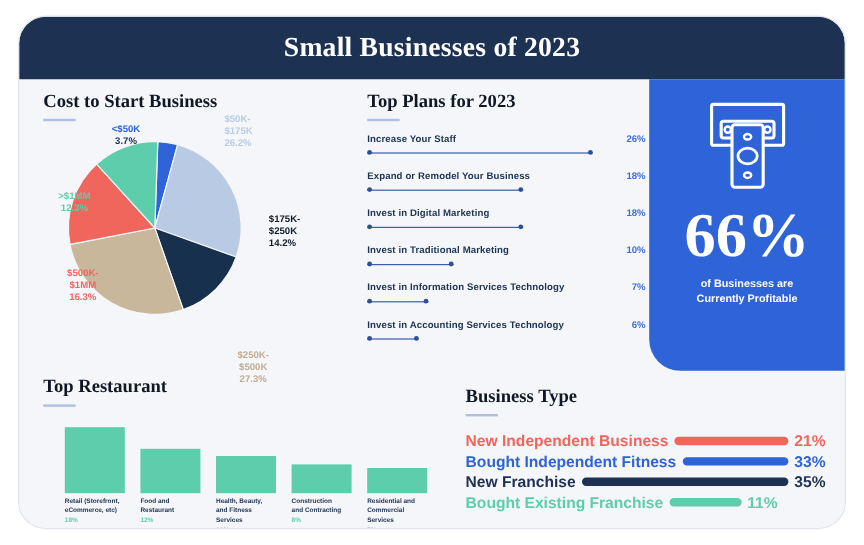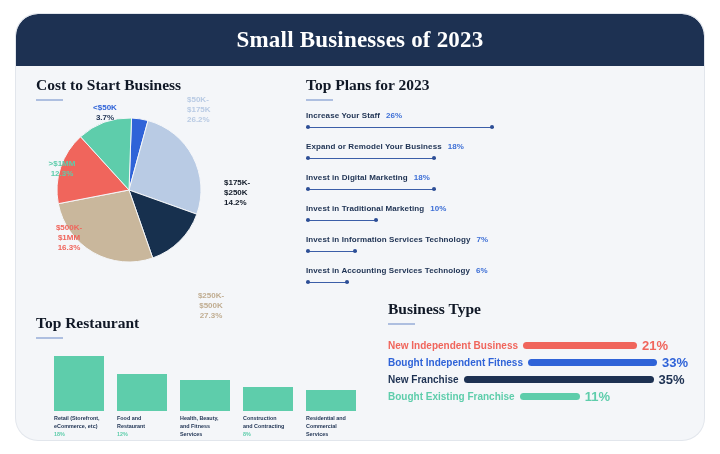--- a/index.html
+++ b/index.html
@@ -48,21 +48,21 @@
   #pie { position: absolute; left: 18px; top: 14px; }
   .pie-lbl {
     position: absolute;
     font-size: 8px; font-weight: bold; line-height: 1.25;
     font-family: "Liberation Sans", sans-serif;
   }
   .pie-lbl .pct { font-weight: bold; }
   
   #plans-section { position: absolute; left: 290px; top: 62px; width: 232px; }
   .plan-row { margin-top: 10px; }
-  .plan-head { display: flex; align-items: baseline; gap: 6px; }
+  .plan-head { display: flex; align-items: baseline; gap: 6px; justify-content: space-between; }
   .plan-label {
     font-size: 8px; font-weight: bold; color: #1d3152;
     letter-spacing: .1px;
   }
   .plan-pct { font-size: 8px; font-weight: bold; color: #3d6fd6; }
   .plan-track { position: relative; height: 9px; margin-top: 3px; }
   .plan-line {
     position: absolute; left: 0; top: 4px; height: 1.4px;
     background: #3b5ea8;
   }
@@ -96,24 +96,24 @@
   #ind-chart { position: relative; height: 60px; margin-top: 12px; }
   .ind-col { position: absolute; bottom: 0; width: 50px; }
   .ind-bar { width: 50px; background: #5ecdab; }
   #ind-labels { position: relative; height: 42px; margin-top: 3px; }
   .ind-lbl { position: absolute; top: 0; width: 58px; }
   .ind-name {
     font-size: 5.4px; font-weight: bold; color: #1d3152; line-height: 1.5;
   }
   .ind-pct { font-size: 5.4px; font-weight: bold; color: #5ecdab; margin-top: 1px; }
   
-  #bt-section { position: absolute; left: 372px; top: 286px; width: 300px; }
+  #bt-section { position: absolute; left: 372px; top: 308px; width: 300px; }
   #bt-rows { margin-top: 12px; }
   .bt-row { display: flex; align-items: center; height: 17px; }
-  .bt-label { font-size: 10px; font-weight: bold; white-space: nowrap; }
+  .bt-label { font-size: 13px; font-weight: bold; white-space: nowrap; }
   .bt-bar { height: 7px; border-radius: 4px; margin: 0 5px; }
   .bt-pct { font-size: 13px; font-weight: bold; }
 </style>
 </head>
 <body>
 
 <div id="poster">
 
   <div id="header">
     <div id="header-title">Small Businesses of 2023</div>
@@ -231,20 +231,37 @@
           </div>
           <div class="plan-track">
             <div class="plan-line" style="width: 43px;"></div>
             <div class="plan-dot" style="left: 0px;"></div>
             <div class="plan-dot" style="left: 39px;"></div>
           </div>
         </div>
       </div>
   </div>
 
+  <div id="blue-panel">
+    <svg id="atm-icon" width="76" height="78" viewBox="0 0 76 78">
+      <rect x="8" y="4" width="60" height="34" rx="1.5" fill="none" stroke="#ffffff" stroke-width="2.6"></rect>
+      <rect x="16" y="18" width="44" height="14" rx="2" fill="none" stroke="#ffffff" stroke-width="2.6"></rect>
+      <circle cx="21.5" cy="25" r="2.6" fill="none" stroke="#ffffff" stroke-width="2"></circle>
+      <circle cx="54.5" cy="25" r="2.6" fill="none" stroke="#ffffff" stroke-width="2"></circle>
+      <rect x="25" y="21" width="26" height="52" rx="2.5" fill="#2f63d8" stroke="#ffffff" stroke-width="2.6"></rect>
+      <ellipse cx="38" cy="47" rx="8" ry="6.5" fill="none" stroke="#ffffff" stroke-width="2.3"></ellipse>
+      <ellipse cx="38" cy="31" rx="3" ry="2.3" fill="none" stroke="#ffffff" stroke-width="2"></ellipse>
+      <ellipse cx="38" cy="63" rx="3" ry="2.3" fill="none" stroke="#ffffff" stroke-width="2"></ellipse>
+    </svg>
+    <div id="big-pct">66%</div>
+    <div id="pct-caption">
+      <div>of Businesses are</div>
+      <div>Currently Profitable</div>
+    </div>
+  </div>
 
   <div id="ind-section">
     <div class="sec-title">Top Restaurant</div>
     <div class="sec-rule"></div>
     <div id="ind-chart">
         <div class="ind-col" style="left: 18px;">
           <div class="ind-bar" style="height: 55px; background: rgb(94, 205, 171);"></div>
         </div>
         <div class="ind-col" style="left: 81px;">
           <div class="ind-bar" style="height: 37px; background: rgb(94, 205, 171);"></div>

